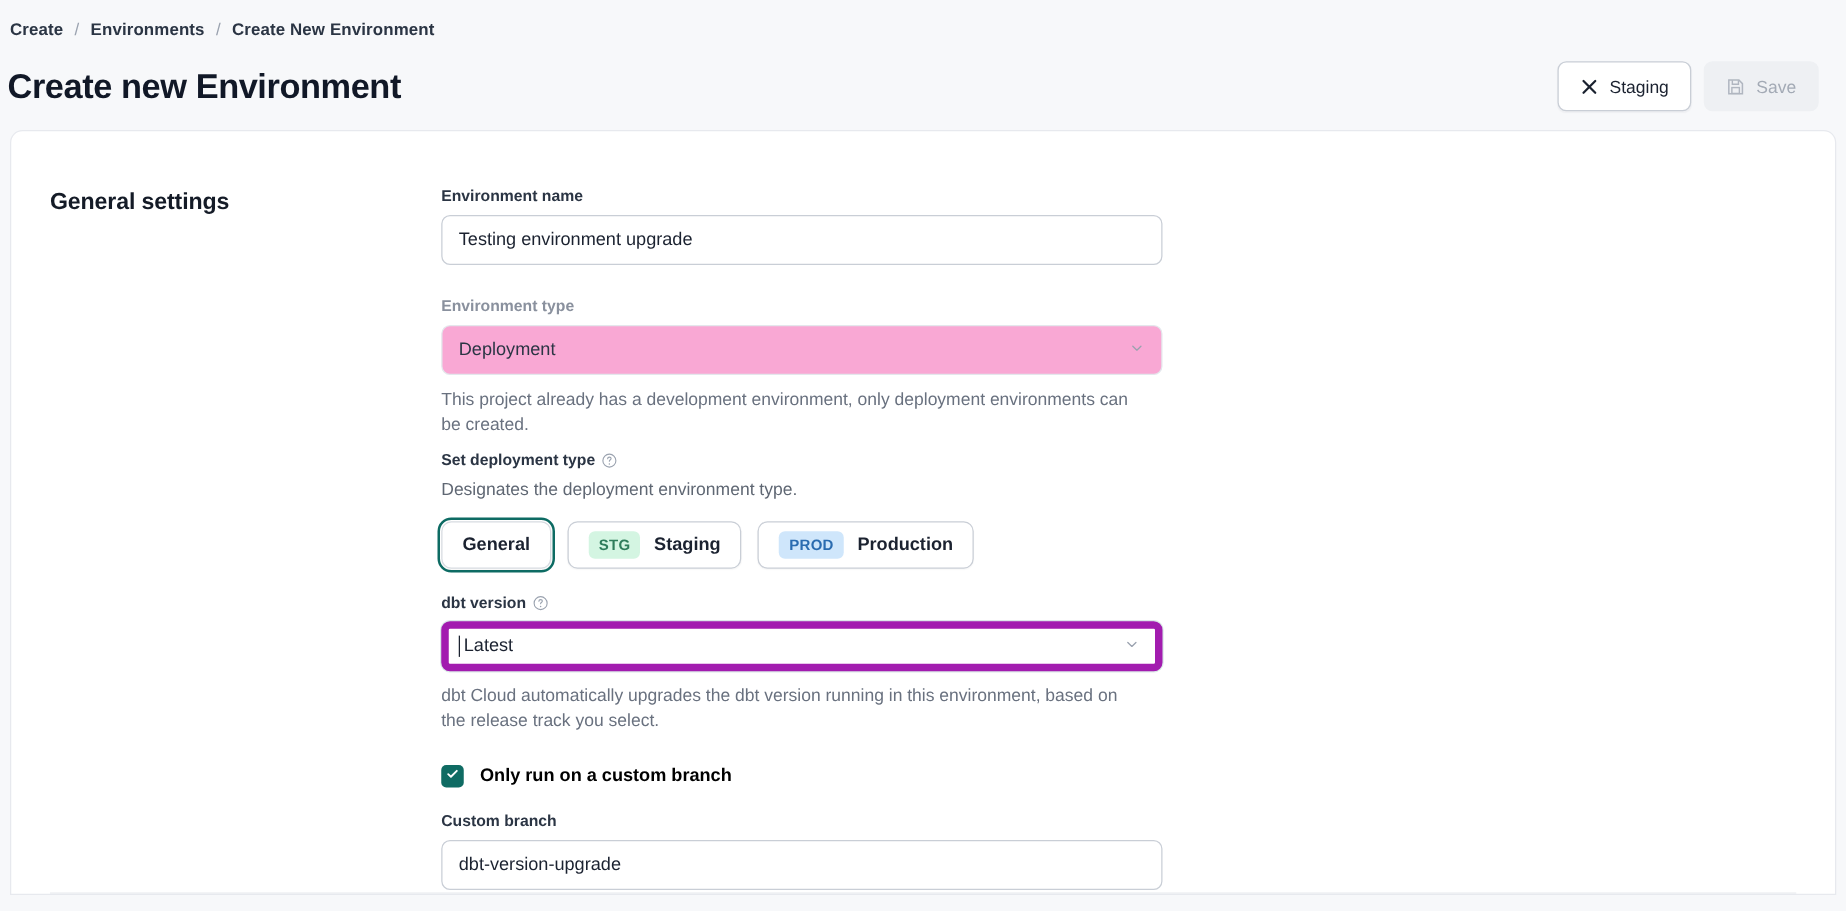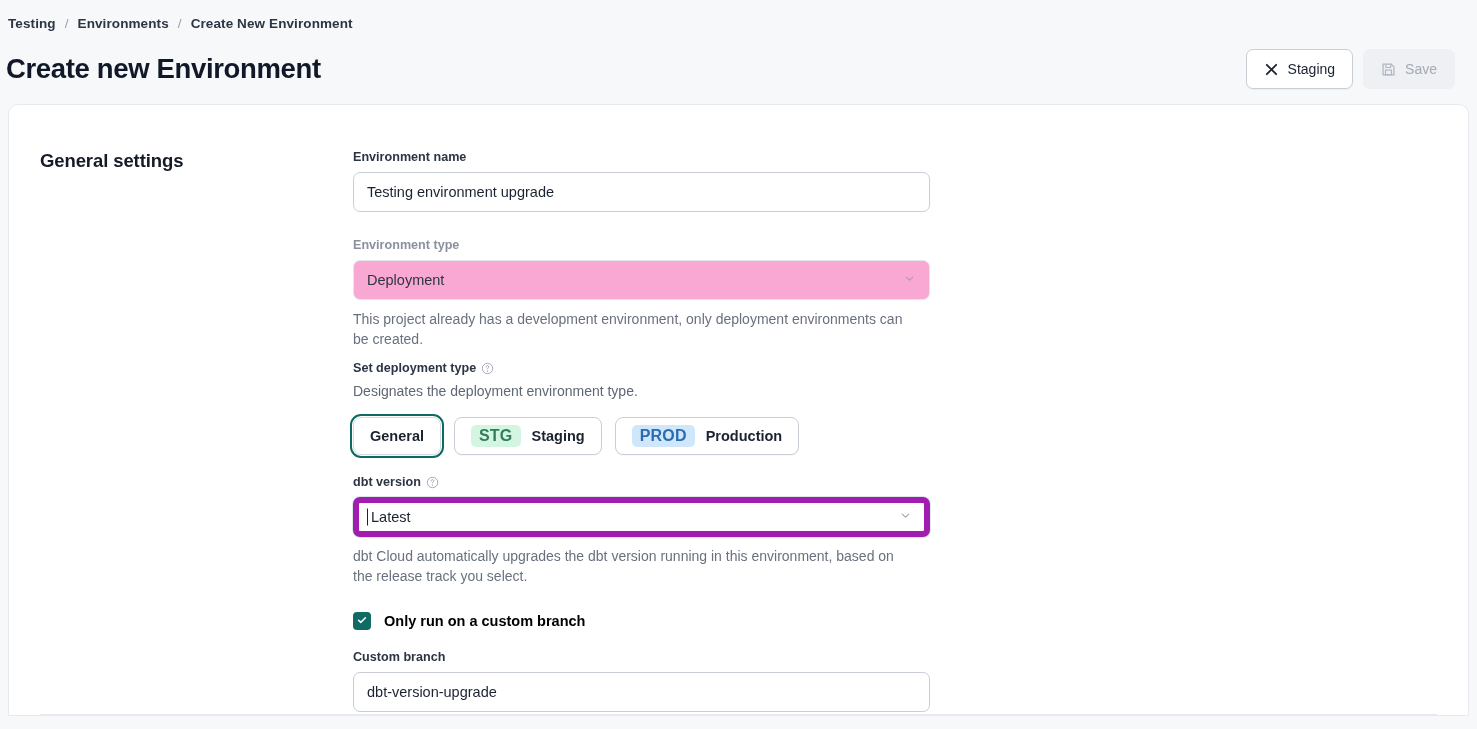--- a/index.html
+++ b/index.html
@@ -180,21 +180,21 @@
   .seg.selected {
     outline: 2px solid #0d6b63;
     outline-offset: 1px;
     border-color: #d7dbe1;
   }
   .badge {
     display: inline-flex; align-items: center; justify-content: center;
     height: 22px;
     padding: 0 8px;
     border-radius: 5px;
-    font-size: 16px;
+    font-size: 12px;
     font-weight: bold;
     letter-spacing: 0.2px;
   }
   .badge.stg { background: #d4f5e2; color: #2f7d5b; }
   .badge.prod { background: #cfe6fb; color: #2b6cb0; }
 
   
   .check-row {
     display: flex; align-items: center; gap: 13px;
     margin: 26px 0 0 0;
@@ -219,21 +219,21 @@
     background: #e7e9ee;
   }
   .spacer-12 { height: 12px; }
   .spacer-20 { height: 20px; }
   .spacer-26 { height: 26px; }
 </style>
 </head>
 <body>
 
 <div class="breadcrumb">
-  <span class="crumb link">Testing</span>
+  <span class="crumb link">Create</span>
   <span class="crumb-sep">/</span>
   <span class="crumb link">Environments</span>
   <span class="crumb-sep">/</span>
   <span class="crumb">Create New Environment</span>
 </div>
 
 <div class="title-row">
   <h1 class="page-title">Create new Environment</h1>
   <div class="actions">
     <button class="btn">

